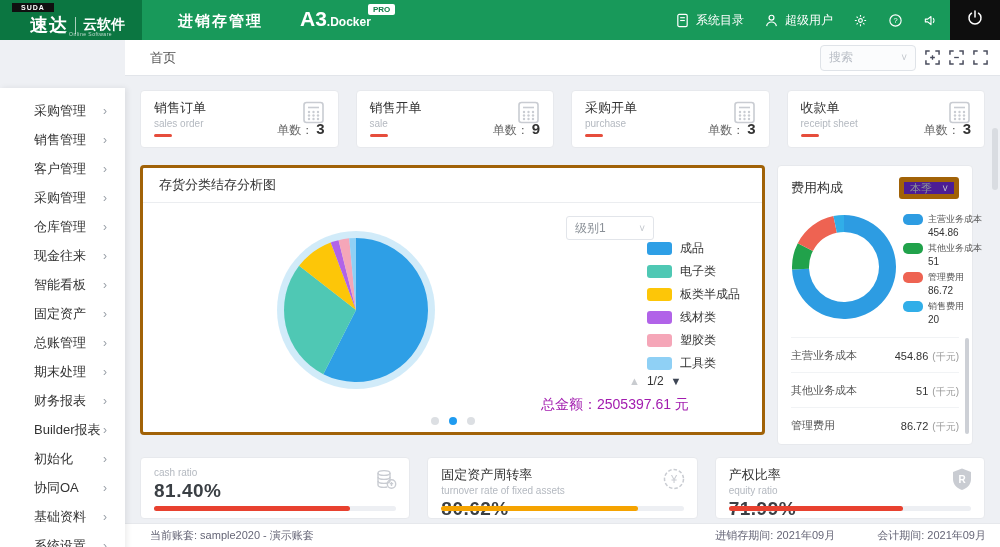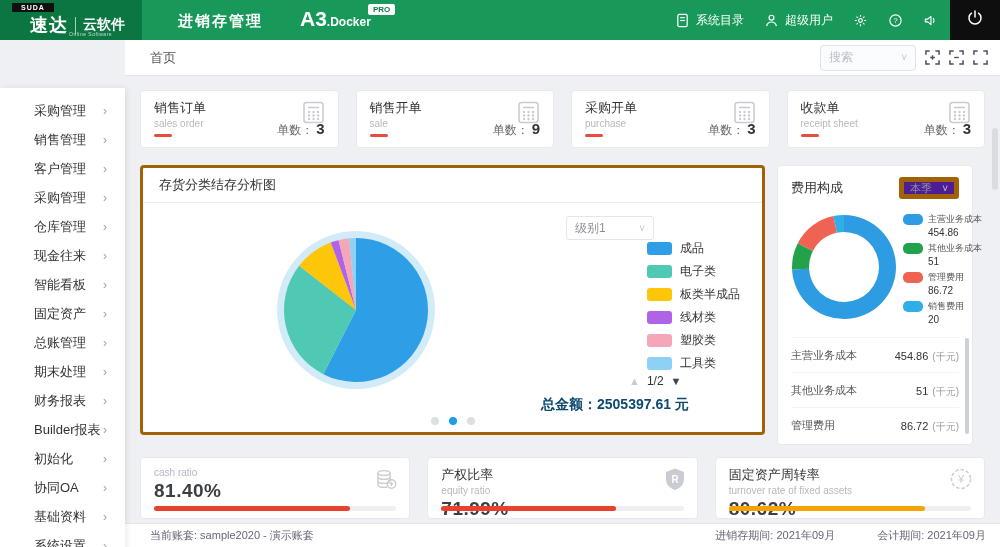--- a/index.html
+++ b/index.html
@@ -68,21 +68,21 @@
     border-radius:3px; display:flex; align-items:center; justify-content:space-between; padding:0 8px;
     font-size:12px; color:#8a9097; background:#fff; cursor:pointer; }
   .sel-chev { color:#c0c5cb; font-size:10px; }
   #pie-svg { position:absolute; left:118px; top:47px; }
   .pie-legend { position:absolute; left:480px; top:72px; list-style:none; }
   .pie-legend li { display:flex; align-items:center; margin-bottom:6px; font-size:12px; color:#333; cursor:pointer;padding-left:24px;}
   .pie-legend .sw { width:25px; height:13px; border-radius:3px; margin-right:8px; }
   .pie-pager { position:absolute; left:486px; top:206px; font-size:12px; color:#333; display:flex; align-items:center; gap:7px;}
   .pg-up { color:#c9ccd0; font-size:11px; cursor:pointer; }
   .pg-dn { color:#3d4654; font-size:11px; cursor:pointer; }
-  .pie-total { position:absolute; left:398px; top:228px; font-size:14px; font-weight:bold; color:#0c4a6e; }
+  .pie-total { position:absolute; left:398px; top:228px; font-size:14px; font-weight:normal; color:#a21caf; }
   .dots { position:absolute; bottom:7px; left:0; width:100%; display:flex; justify-content:center; gap:10px; }
   .dot { width:8px; height:8px; border-radius:50%; background:#dcdfe3; cursor:pointer; }
   .dot.active { background:#1f9bf0; }
 
   
   .expense-panel { width:196px; height:280px; background:#fff; border:1px solid #e7e9ed; border-radius:4px;
     margin-left:12px; position:relative; padding:11px 13px; }
   .ep-head { display:flex; align-items:center; justify-content:space-between; }
   .ep-title { font-size:13px; color:#333; }
   .period-select { width:60px; height:22px; border:5px solid #a16207; border-radius:3px; background:#4c1d95;
@@ -508,43 +508,43 @@
                   <path d="M4 14v4c0 1.3 2.7 2.4 6 2.4 1.2 0 2.3-.14 3.2-.4"></path>
                   <circle cx="17.5" cy="17" r="4.2"></circle>
                   <path d="M17.5 15v4M15.8 16.6h3.4"></path>
                 </g>
               </svg></span>
           <div class="rc-bar">
               <div class="rc-fill" style="width: 81%; background: rgb(232, 65, 47);"></div>
             </div>
         </div>
         <div class="ratio-card">
+          <div class="rc-title">固定资产周转率</div>
+          <div class="rc-sub">turnover rate of fixed assets</div>
+          <div class="rc-val">80.62%</div>
+          <span class="rc-ico"><svg width="24" height="24" viewBox="0 0 24 24">
+                <circle cx="12" cy="12" r="9.5" fill="none" stroke="#c9ccd2" stroke-width="1.5" stroke-dasharray="3.5 2"></circle>
+                <text x="12" y="16" font-size="11" fill="#c9ccd2" text-anchor="middle" font-family="sans-serif">¥</text>
+              </svg></span>
+          <div class="rc-bar">
+              <div class="rc-fill" style="width: 81%; background: rgb(245, 163, 0);"></div>
+            </div>
+        </div>
+        <div class="ratio-card">
           <div class="rc-title">产权比率</div>
           <div class="rc-sub">equity ratio</div>
           <div class="rc-val">71.99%</div>
           <span class="rc-ico"><svg width="22" height="24" viewBox="0 0 22 24">
                 <path d="M11 1.5 20 5v7c0 5.5-3.8 9.3-9 11-5.2-1.7-9-5.5-9-11V5z" fill="#c9ccd2"></path>
                 <text x="11" y="15.5" font-size="10" fill="#fff" text-anchor="middle" font-family="sans-serif" font-weight="bold">R</text>
               </svg></span>
           <div class="rc-bar">
               <div class="rc-fill" style="width: 72%; background: rgb(232, 65, 47);"></div>
             </div>
         </div>
-        <div class="ratio-card">
-          <div class="rc-title">固定资产周转率</div>
-          <div class="rc-sub">turnover rate of fixed assets</div>
-          <div class="rc-val">80.62%</div>
-          <span class="rc-ico"><svg width="24" height="24" viewBox="0 0 24 24">
-                <circle cx="12" cy="12" r="9.5" fill="none" stroke="#c9ccd2" stroke-width="1.5" stroke-dasharray="3.5 2"></circle>
-                <text x="12" y="16" font-size="11" fill="#c9ccd2" text-anchor="middle" font-family="sans-serif">¥</text>
-              </svg></span>
-          <div class="rc-bar">
-              <div class="rc-fill" style="width: 81%; background: rgb(245, 163, 0);"></div>
-            </div>
-        </div>
       </div>
     </div>
 
     <div class="statusbar">
       <span>当前账套: sample2020 - 演示账套</span>
       <div class="sb-right">
         <span>进销存期间: 2021年09月</span>
         <span>会计期间: 2021年09月</span>
       </div>
     </div>

